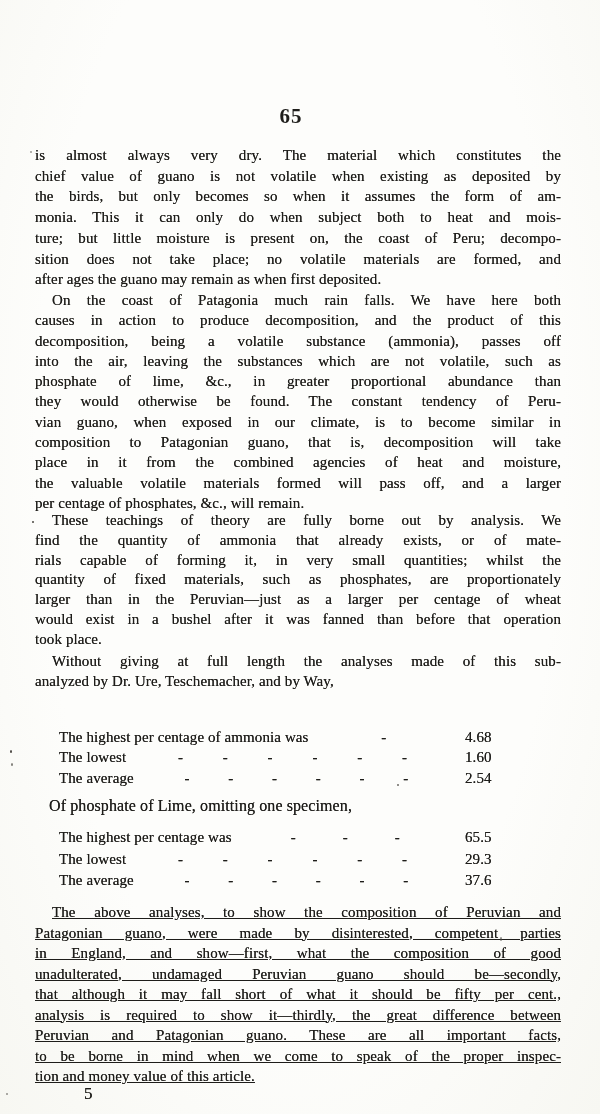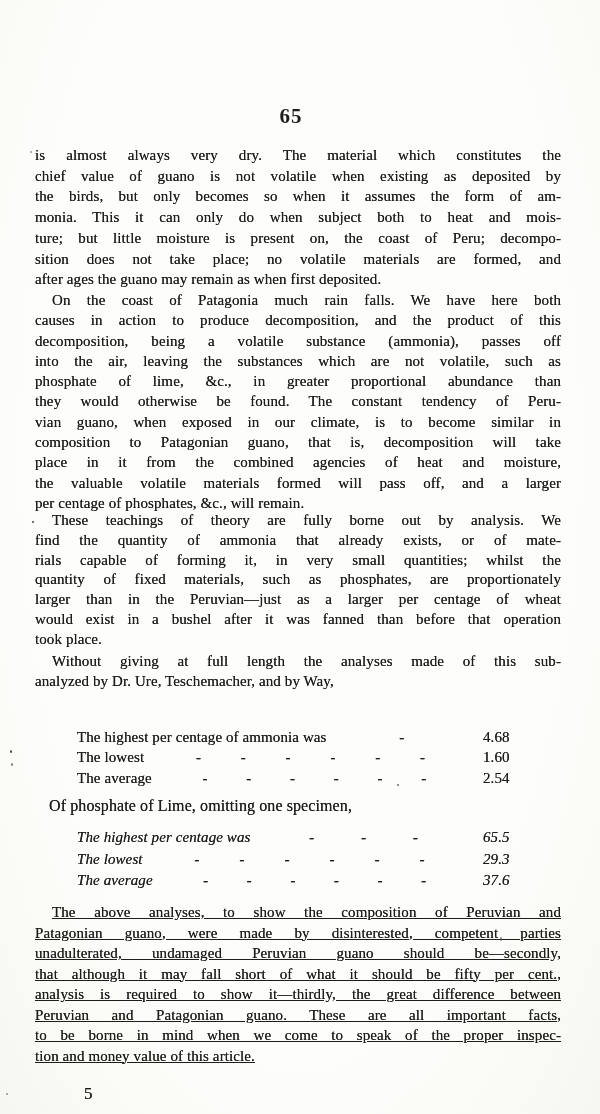--- a/index.html
+++ b/index.html
@@ -23,24 +23,24 @@
   }
   .line{text-align:justify;text-align-last:justify;}
   .line.last{text-align-last:left;}
   .line.first{text-indent:17px;}
   #p1{top:145px;line-height:20.7px;}
   #p2{top:290px;line-height:20.3px;}
   #p3{top:511px;line-height:19.8px;}
   #p4{top:651px;line-height:20.3px;}
   #p5{top:902px;line-height:20.5px;text-decoration:underline;}
   #t1{top:727px;line-height:20.3px;}
-  #t2{top:827px;line-height:21.6px;font-style:italic;}
+  #t2{top:827px;line-height:21.6px;}
   .arow{
     display:flex;align-items:flex-end;
-    margin-left:42px;width:466px;
+    margin-left:24px;width:466px;
     height:inherit;
     gap:12px;
   }
   #t1 .arow{height:20.3px;}
   #t2 .arow{height:21.6px;}
   .alabel{flex:none;white-space:pre;}
   .adashes{flex:1;display:flex;justify-content:space-evenly;align-items:baseline;margin-right:6px;}
   .adash{font-weight:700;}
   .avalue{flex:none;width:60px;text-align:left;}
   .intro-line{
@@ -173,20 +173,21 @@
           <span class="adash">-</span>
           <span class="adash">-</span>
         </span>
         <span class="avalue">37.6</span>
       </div>
     </div>
 
   <div class="block" id="p5">
       <div class="line first">The above analyses, to show the composition of Peruvian and</div>
       <div class="line">Patagonian guano, were made by disinterested, competent parties</div>
+      <div class="line">in England, and show—first, what the composition of good</div>
       <div class="line">unadulterated, undamaged Peruvian guano should be—secondly,</div>
       <div class="line">that although it may fall short of what it should be fifty per cent.,</div>
       <div class="line">analysis is required to show it—thirdly, the great difference between</div>
       <div class="line">Peruvian and Patagonian guano.  These are all important facts,</div>
       <div class="line">to be borne in mind when we come to speak of the proper inspec-</div>
       <div class="line last">tion and money value of this article.</div>
     </div>
 
   <div class="signature">5</div>
 

